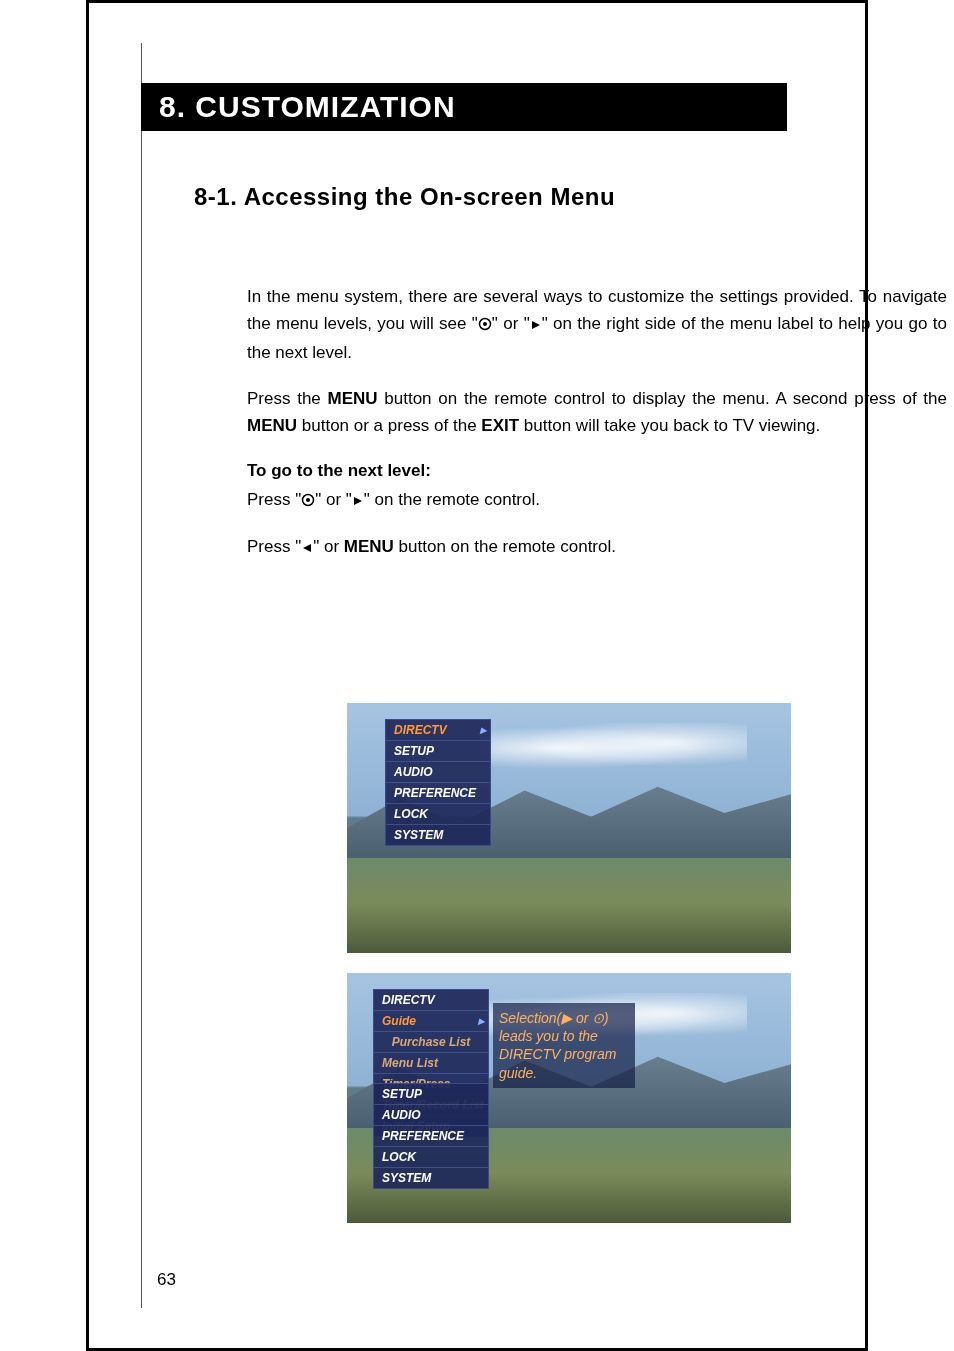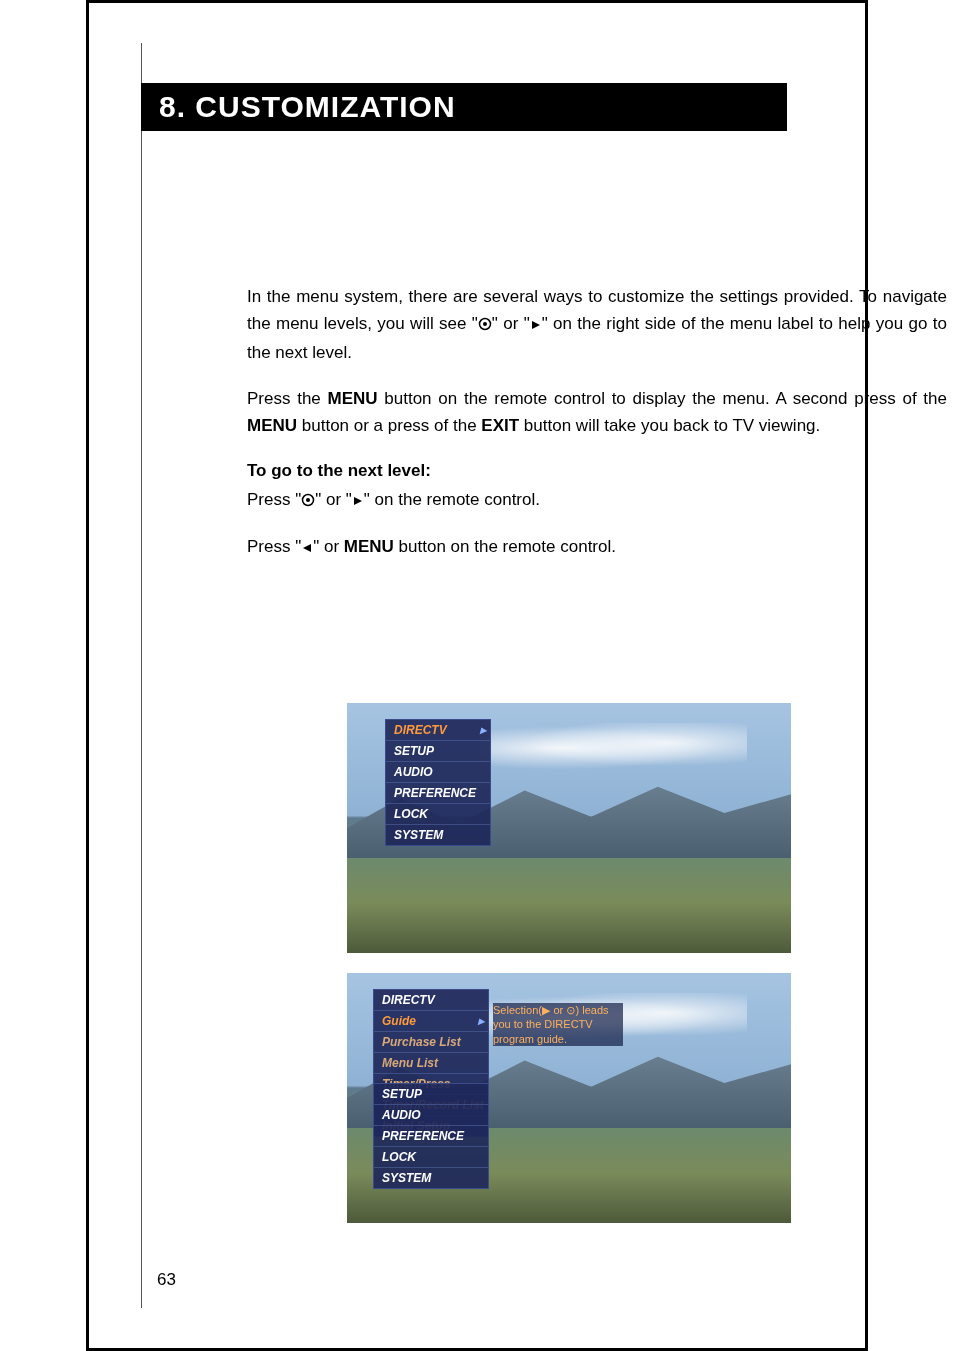--- a/index.html
+++ b/index.html
@@ -22,32 +22,33 @@
   .mountains{position:absolute;bottom:38%;left:0;right:0;height:30%;background:linear-gradient(#6a7f8f,#4a5f70);clip-path:polygon(0 60%,12% 20%,25% 55%,40% 10%,55% 45%,70% 5%,85% 40%,100% 15%,100% 100%,0 100%)}
   .clouds{position:absolute;top:8%;left:30%;width:60%;height:20%;background:radial-gradient(ellipse at 30% 50%,rgba(255,255,255,.85) 0%,rgba(255,255,255,0) 60%),radial-gradient(ellipse at 70% 40%,rgba(255,255,255,.8) 0%,rgba(255,255,255,0) 55%)}
   .menu-panel{position:absolute;background:rgba(30,40,90,.92);border:1px solid #3a4a8a;font-size:12px;color:#fff;font-style:italic;font-weight:700}
   .menu-panel .row{padding:3px 8px;border-bottom:1px solid rgba(80,100,160,.6);position:relative;white-space:nowrap}
   .menu-panel .row:last-child{border-bottom:none}
   .menu-panel .active{color:#ff9a3a}
   .menu-panel .arrow{position:absolute;right:4px;top:3px;color:#8ab0ff}
   .panel1{top:16px;left:38px;width:104px}
   .panel2-main{top:16px;left:26px;width:114px}
   .panel2-sub{top:110px;left:26px;width:114px}
-  .desc-panel{position:absolute;top:30px;left:146px;width:130px;background:rgba(20,30,70,.7);color:#ffb060;font-size:11px;padding:0;line-height:1.3}
+  .desc-panel{position:absolute;top:30px;left:146px;width:130px;background:rgba(20,30,70,.7);color:#ffb060;font-size:14px;font-style:italic;padding:6px;line-height:1.3}
 </style>
 </head>
 <body>
 
 <div class="page">
   <div class="inner-border"></div>
 
   <div class="chapter-bar">
     <h1>8. CUSTOMIZATION</h1>
   </div>
 
+  <div class="section-title">8-1. Accessing the On-screen Menu</div>
 
   <div class="body">
     <p>
       <span>In the menu system, there are several ways to customize the settings provided. To navigate the menu levels, you will see "</span><span class="icon"><svg width="14" height="14" viewBox="0 0 14 14">
             <circle cx="7" cy="7" r="5.5" fill="none" stroke="#000" stroke-width="1.5"></circle>
             <circle cx="7" cy="7" r="2" fill="#000"></circle>
           </svg></span><span>" or "</span><span class="icon"><svg width="12" height="12" viewBox="0 0 12 12">
             <path d="M2 2 L10 6 L2 10 Z" fill="#000"></path>
           </svg></span><span>" on the right side of the menu label to help you go to the next level.</span>
     </p>
@@ -88,21 +89,21 @@
     </div>
   </div>
 
   <div class="shot-wrap shot2">
     <div class="tv">
       <div class="clouds"></div>
       <div class="mountains"></div>
       <div class="menu-panel panel2-main" id="panel2main">
           <div class="row">DIRECTV</div>
           <div class="row active" style="color: rgb(255, 154, 58);">Guide<span class="arrow">▸</span></div>
-          <div class="row" style="color: rgb(216, 168, 120);">Purchase List</div>
+          <div class="row" style="color: rgb(216, 168, 120); text-align: center;">Purchase List</div>
           <div class="row" style="color: rgb(216, 168, 120);">Menu List</div>
           <div class="row" style="color: rgb(216, 168, 120);">Timer/Press</div>
           <div class="row" style="color: rgb(216, 168, 120);">Timer/Record List</div>
           <div class="row" style="color: rgb(216, 168, 120);">Initial Setup</div>
         </div>
       <div class="menu-panel panel2-sub" id="panel2sub">
           <div class="row">SETUP</div>
           <div class="row">AUDIO</div>
           <div class="row">PREFERENCE</div>
           <div class="row">LOCK</div>

